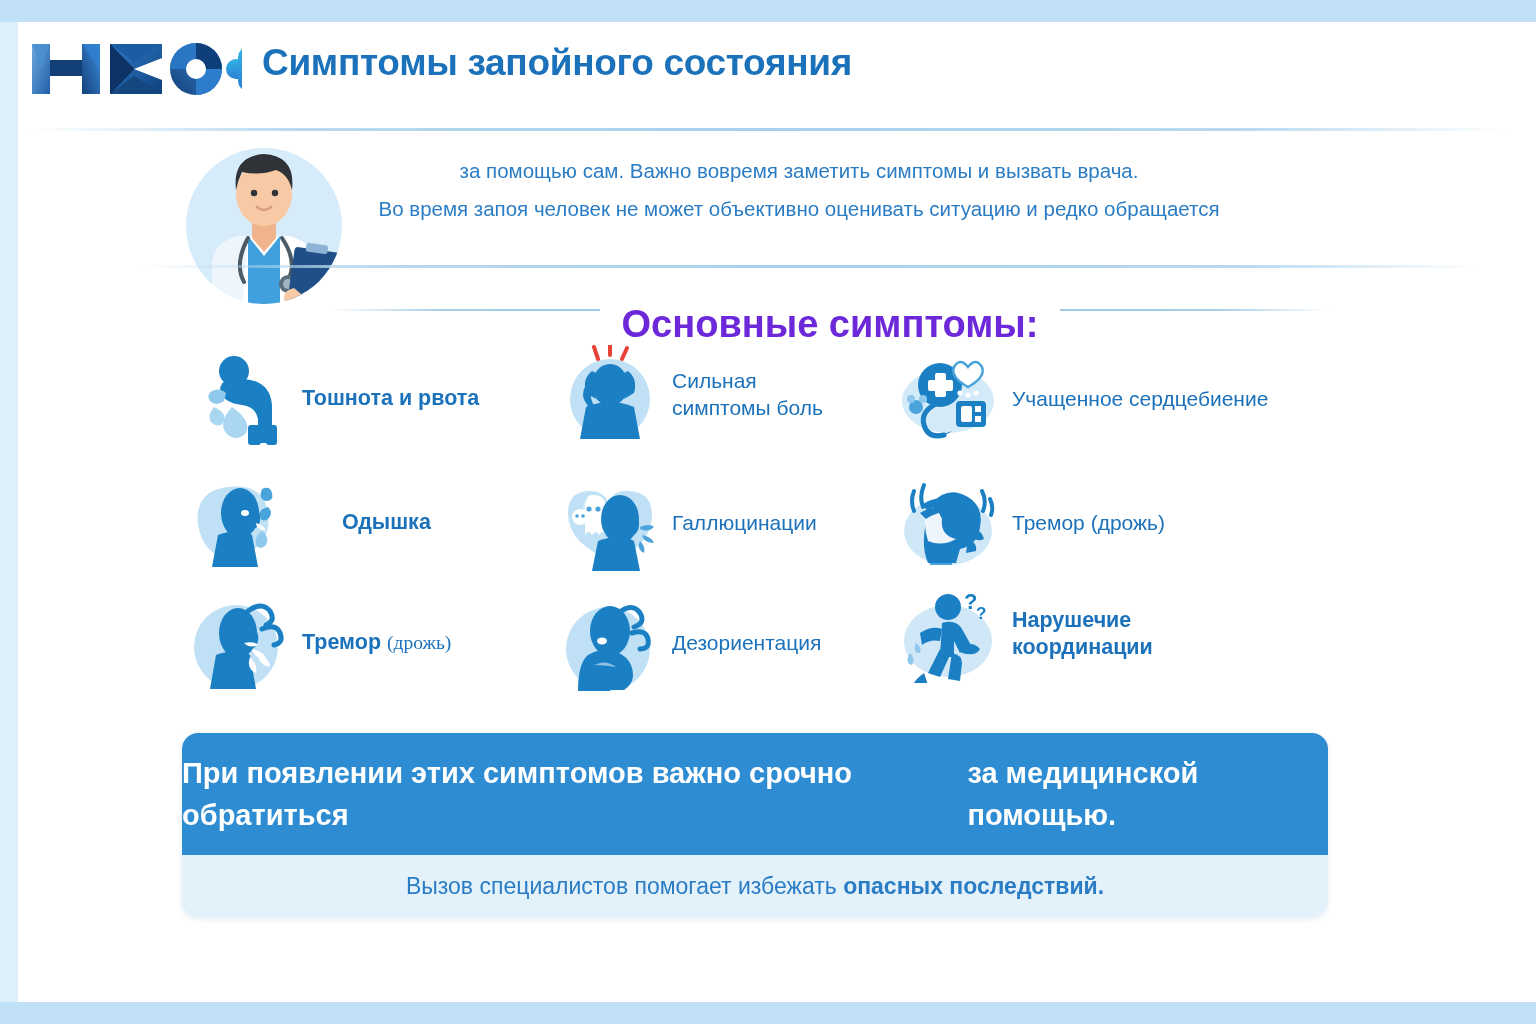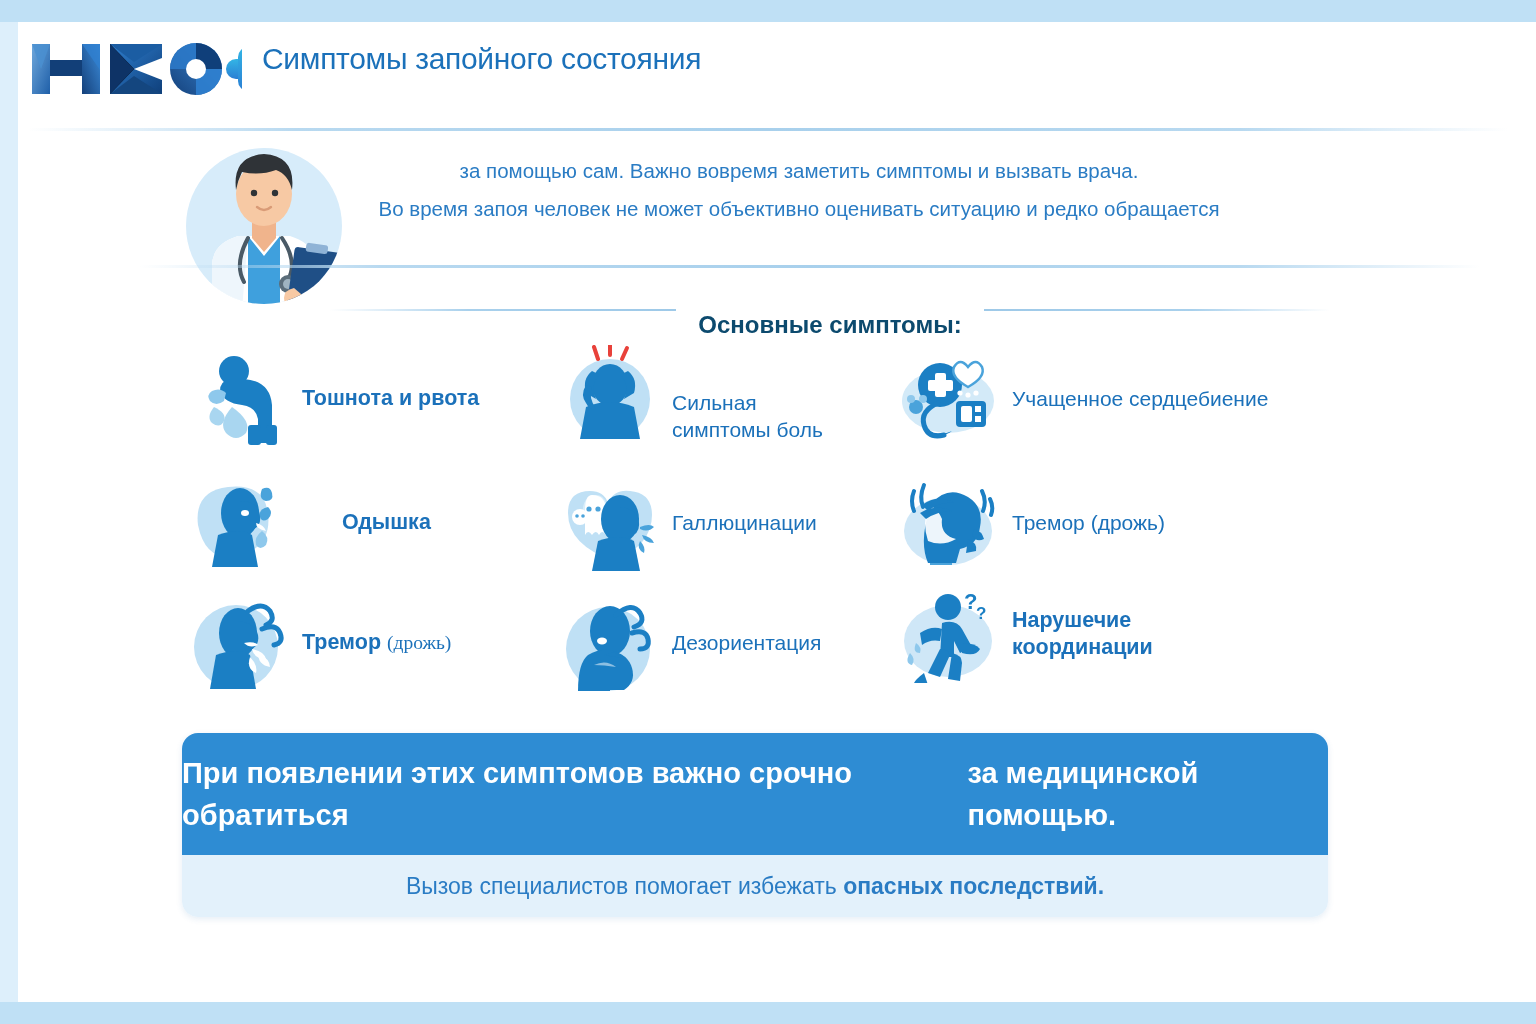--- a/index.html
+++ b/index.html
@@ -15,21 +15,21 @@
   
   .band-top{position:absolute;left:0;top:0;width:1536px;height:22px;background:#bfe0f5;}
   .band-bottom{position:absolute;left:0;bottom:0;width:1536px;height:22px;background:#bfe0f5;}
   .band-left{position:absolute;left:0;top:22px;width:18px;height:980px;background:#ddeffb;}
 
   
   .header{position:absolute;left:0;top:22px;width:1536px;height:96px;}
   .logo{position:absolute;left:30px;top:18px;width:212px;height:58px;}
   .title{
     position:absolute;left:262px;top:20px;
-    font-size:30px;font-weight:normal;color:#1b71ba;
+    font-size:37px;font-weight:bold;color:#1b71ba;
     letter-spacing:-0.3px;white-space:nowrap;
     font-family:"Liberation Sans", sans-serif;
     text-align:right;
   }
   .rule{
     position:absolute;height:3px;
     background:linear-gradient(to right,rgba(180,215,240,0),#b8d9f0 18%,#a8d0ec 50%,#b8d9f0 82%,rgba(180,215,240,0));
   }
   .rule-head{left:28px;top:128px;width:1480px;}
   .rule-intro{left:140px;top:265px;width:1340px;}
@@ -41,33 +41,33 @@
     text-align:center;color:#2a7cc4;font-size:20.5px;line-height:38px;
   }
   .intro-text .ln{display:block;}
 
   
   .sect{position:absolute;left:330px;top:288px;width:1000px;height:44px;
         display:flex;align-items:center;gap:22px;}
   .sect .line{flex:1;height:2px;
         background:linear-gradient(to right,rgba(168,208,236,0),#a8d0ec 40%,#9ec9e8 100%);}
   .sect .line.right{background:linear-gradient(to left,rgba(168,208,236,0),#a8d0ec 40%,#9ec9e8 100%);}
-  .sect .txt{font-size:24px;font-weight:bold;color:#0c4a6e;white-space:nowrap;margin-top:29px;}
+  .sect .txt{font-size:38px;font-weight:bold;color:#6d28d9;white-space:nowrap;margin-top:29px;}
 
   
   .grid{position:absolute;left:180px;top:345px;width:1160px;height:370px;}
   .cell{position:absolute;display:flex;align-items:center;}
   .cell .ico{flex:0 0 auto;width:108px;height:98px;position:relative;}
   .cell .lbl{margin-left:6px;color:#1b71ba;font-size:21px;line-height:27px;}
   .cell .lbl.bold{font-weight:bold;font-size:21.5px;}
   .cell .lbl .sub{font-weight:normal;font-size:19.5px;font-family:"Liberation Serif",serif;}
   .cell .lbl .l2{display:block;}
 
   .c0{left:8px;  top:4px;}
-  .c1{left:378px;top:0px;align-items:flex-end;}
+  .c1{left:378px;top:0px;}
   .c2{left:718px;top:4px;}
   .c3{left:8px;  top:128px;gap:40px;}
   .c4{left:378px;top:128px;}
   .c5{left:718px;top:128px;}
   .c6{left:8px;  top:248px;}
   .c7{left:378px;top:248px;}
   .c8{left:718px;top:240px;}
 
   
   .banner{position:absolute;left:182px;top:733px;width:1146px;height:184px;

